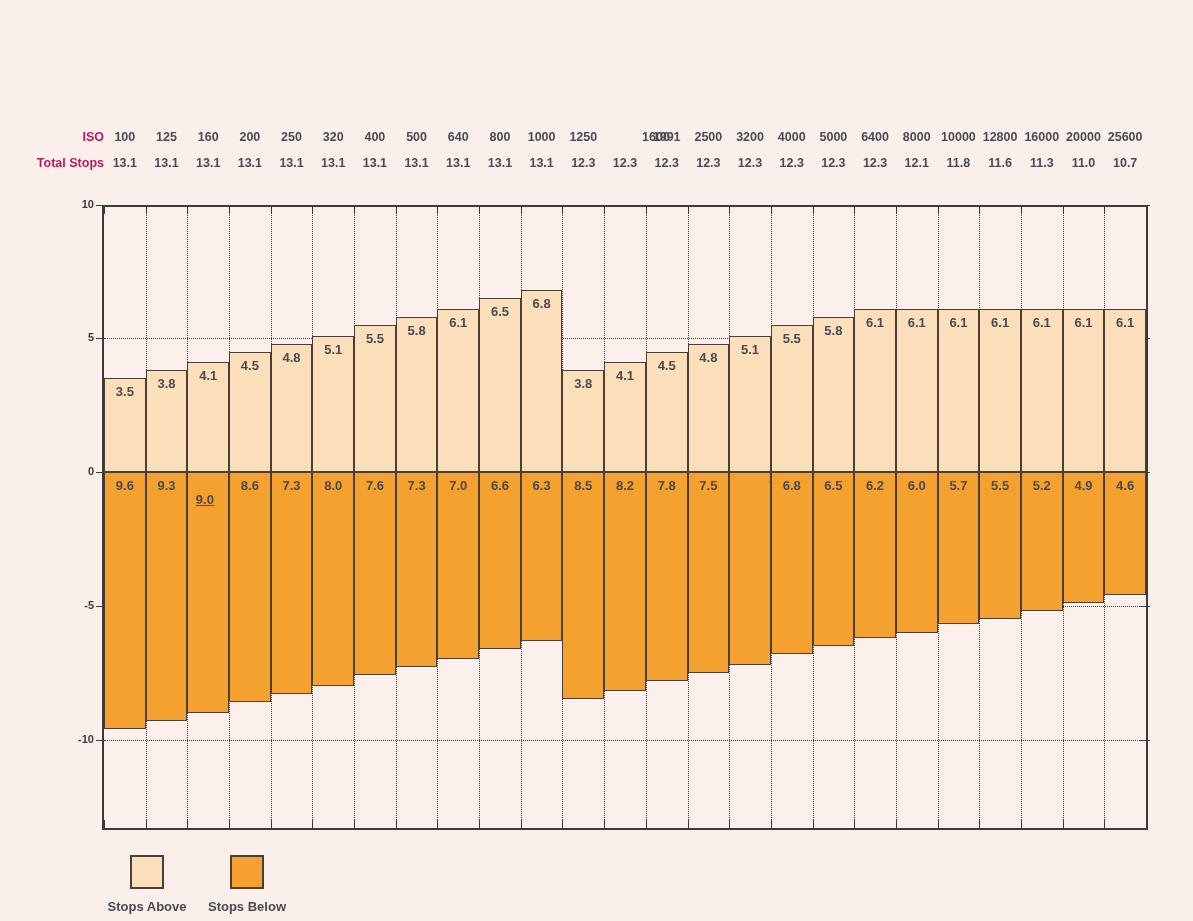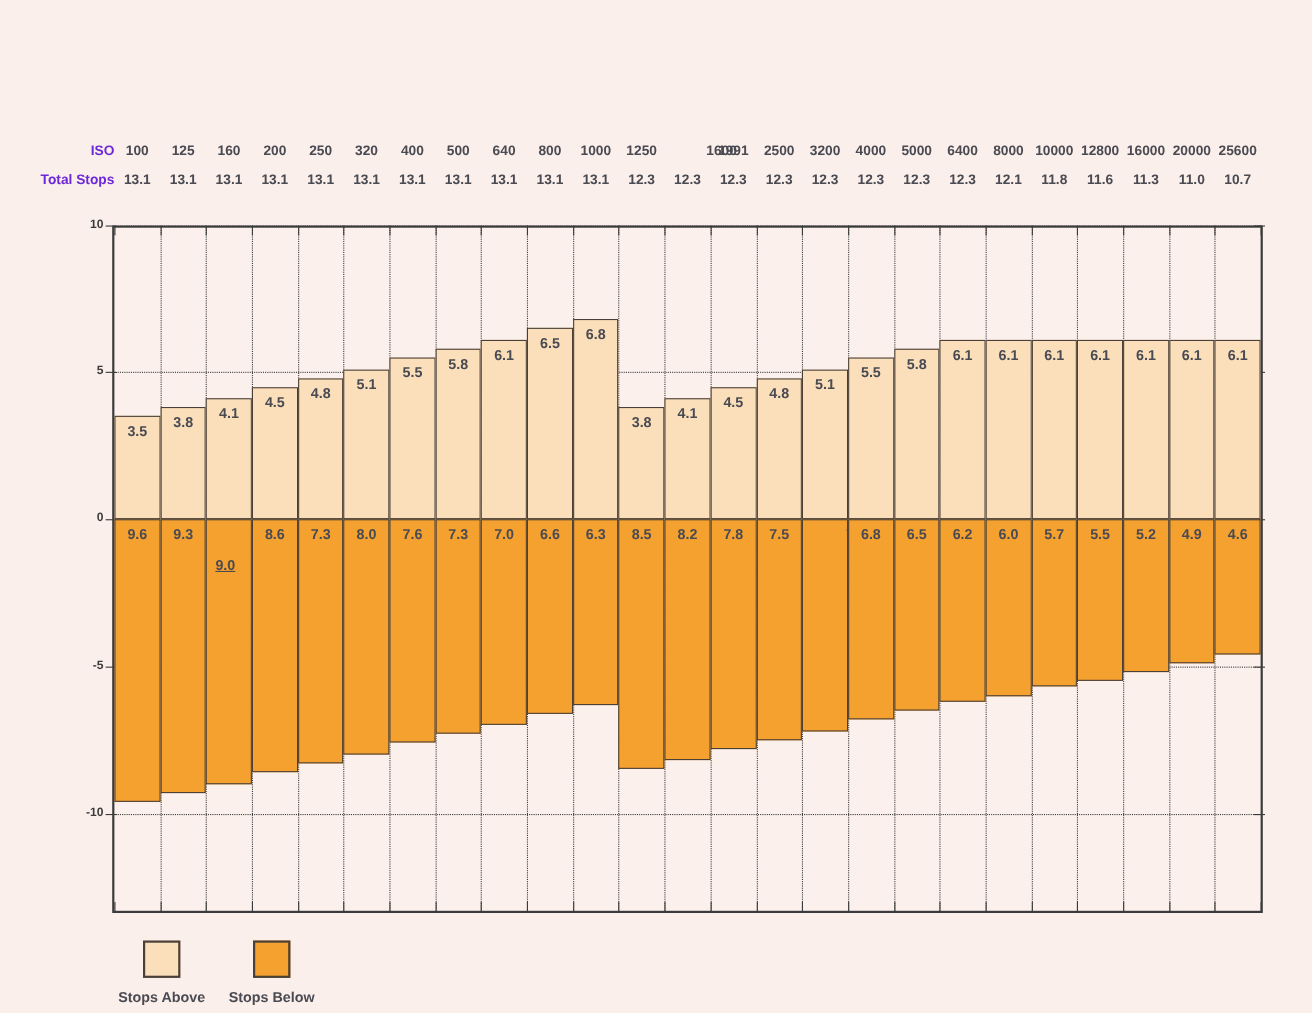--- a/index.html
+++ b/index.html
@@ -45,21 +45,21 @@
   }
   #hrow-iso  { top: 0px; }
   #hrow-tot  { top: 26px; }
   .hrow-label {
     position: absolute;
     right: 1089px;
     text-align: left;
     white-space: nowrap;
     font-size: 12.5px;
     font-weight: bold;
-    color: #6d28d9;
+    color: #be185d;
   }
   .hcell {
     position: absolute;
     text-align: center;
     white-space: nowrap;
     font-size: 12.5px;
     font-weight: bold;
     color: #4a4a52;
   }
 
@@ -339,21 +339,21 @@
       <div class="bar-below" style="left: 104px; top: 472px; width: 41.68px; height: 256.8px;"></div>
       <div class="bar-val" style="left: 104px; width: 41.68px; top: 384.375px;">3.5</div>
       <div class="bar-val" style="left: 104px; width: 41.68px; top: 478px;">9.6</div>
       <div class="bar-above" style="left: 145.68px; top: 370.35px; width: 41.68px; height: 101.65px;"></div>
       <div class="bar-below" style="left: 145.68px; top: 472px; width: 41.68px; height: 248.775px;"></div>
       <div class="bar-val" style="left: 145.68px; width: 41.68px; top: 376.35px;">3.8</div>
       <div class="bar-val" style="left: 145.68px; width: 41.68px; top: 478px;">9.3</div>
       <div class="bar-above" style="left: 187.36px; top: 362.325px; width: 41.68px; height: 109.675px;"></div>
       <div class="bar-below" style="left: 187.36px; top: 472px; width: 41.68px; height: 240.75px;"></div>
       <div class="bar-val" style="left: 187.36px; width: 41.68px; top: 368.325px;">4.1</div>
-      <div class="bar-val" style="left: 187.36px; width: 35px; top: 506px; text-decoration: underline;">9.0</div>
+      <div class="bar-val" style="left: 187.36px; width: 35px; top: 492px; text-decoration: underline;">9.0</div>
       <div class="bar-above" style="left: 229.04px; top: 351.625px; width: 41.68px; height: 120.375px;"></div>
       <div class="bar-below" style="left: 229.04px; top: 472px; width: 41.68px; height: 230.05px;"></div>
       <div class="bar-val" style="left: 229.04px; width: 41.68px; top: 357.625px;">4.5</div>
       <div class="bar-val" style="left: 229.04px; width: 41.68px; top: 478px;">8.6</div>
       <div class="bar-above" style="left: 270.72px; top: 343.6px; width: 41.68px; height: 128.4px;"></div>
       <div class="bar-below" style="left: 270.72px; top: 472px; width: 41.68px; height: 222.025px;"></div>
       <div class="bar-val" style="left: 270.72px; width: 41.68px; top: 349.6px;">4.8</div>
       <div class="bar-val" style="left: 270.72px; width: 41.68px; top: 478px;">7.3</div>
       <div class="bar-above" style="left: 312.4px; top: 335.575px; width: 41.68px; height: 136.425px;"></div>
       <div class="bar-below" style="left: 312.4px; top: 472px; width: 41.68px; height: 214px;"></div>

